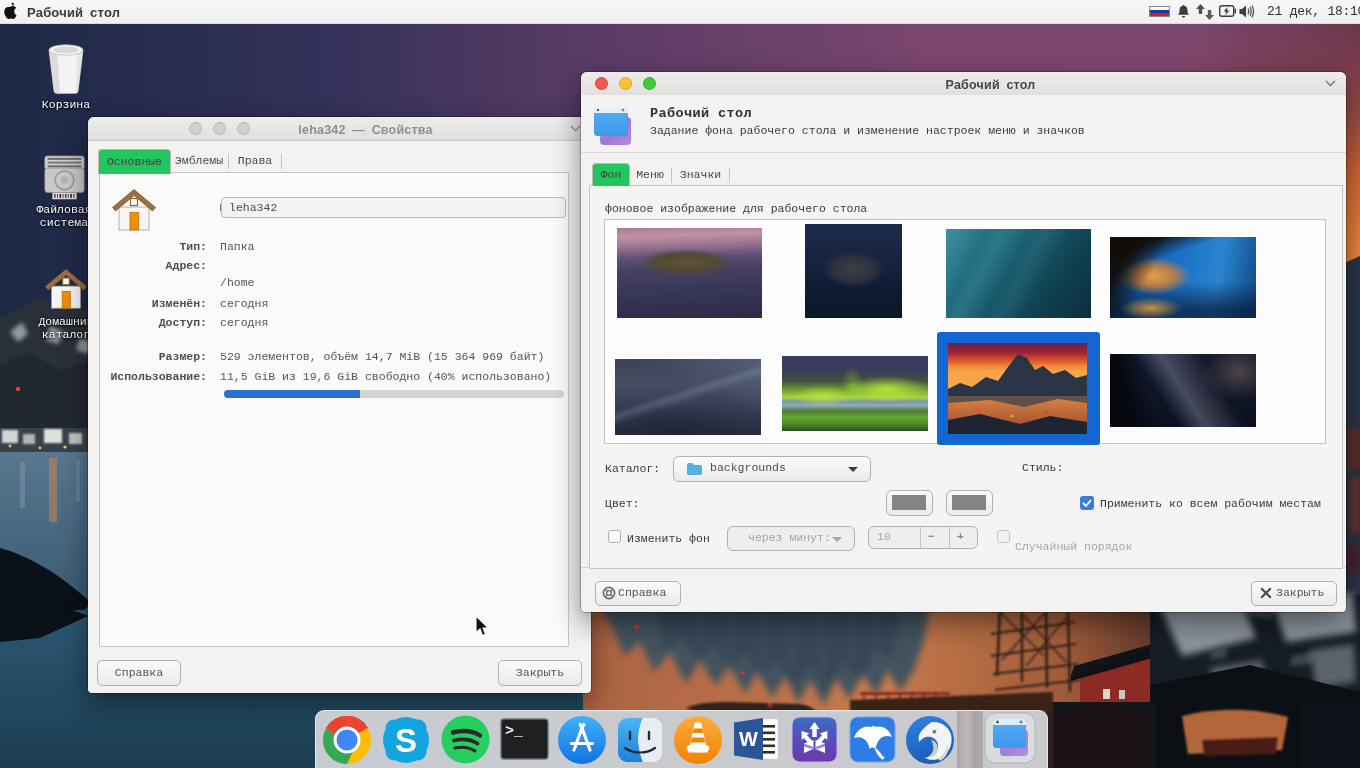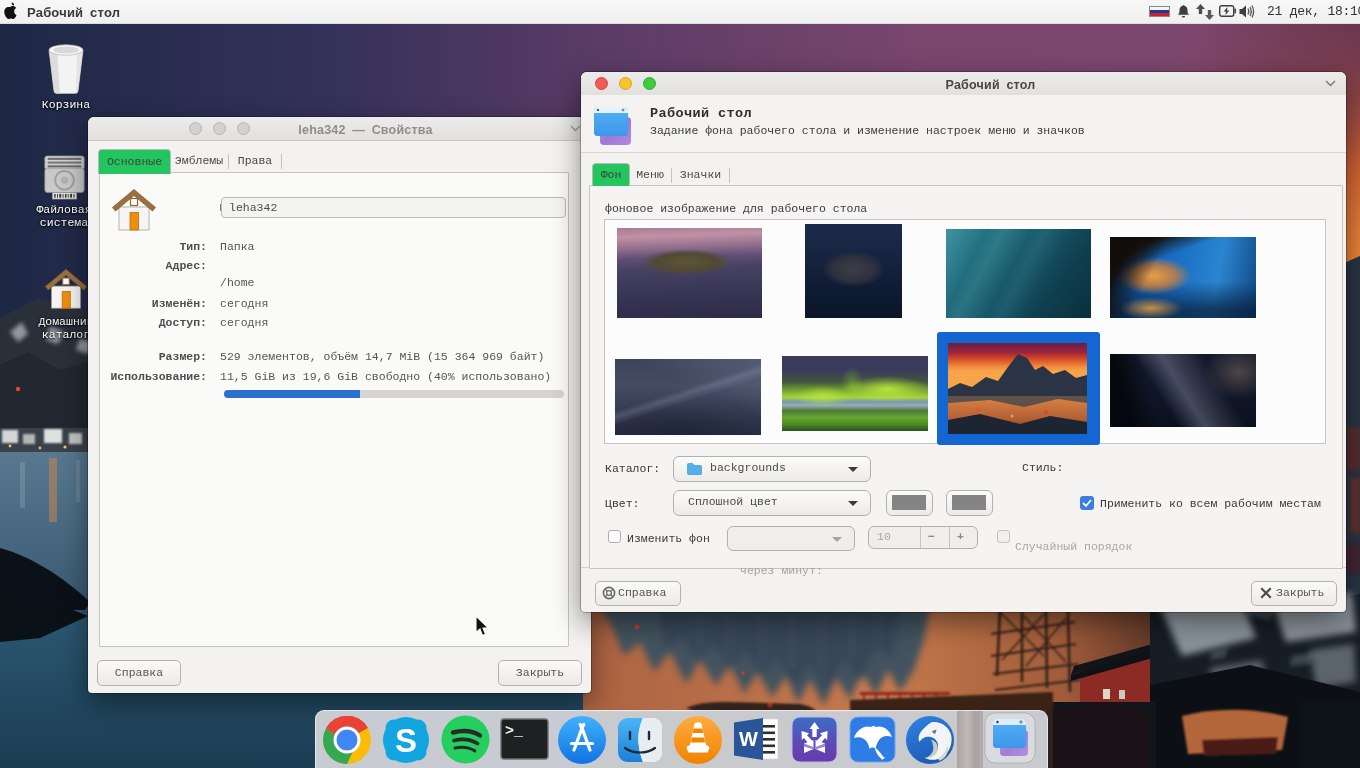--- a/index.html
+++ b/index.html
@@ -421,41 +421,37 @@
   <div class="dd" style="left:92px;top:384px;width:196px;height:24px;z-index:4;">
     <svg class="abs" style="left:13px;top:6px;" width="15" height="12" viewBox="0 0 15 12">
       <path d="M0.5,1.5 a1,1 0 0 1 1,-1 L5.5,0.5 L7,2.5 L13.5,2.5 a1,1 0 0 1 1,1 L14.5,10.5 a1,1 0 0 1 -1,1 L1.5,11.5 a1,1 0 0 1 -1,-1 Z" fill="#53b1e8" stroke="#2f8cc6" stroke-width="0.6"></path>
     </svg>
     <div class="abs" style="left:36px;top:4px;">backgrounds</div>
     <div class="arr"></div>
   </div>
   <div class="abs" style="left:441px;top:389px;color:#3a3a3a;z-index:4;">Стиль:</div>
 
   <div class="abs" style="left:24px;top:425px;color:#3a3a3a;z-index:4;">Цвет:</div>
-  <div class="dd" style="left:92px;top:418px;width:196px;height:24px;z-index:4;">
-    <div class="abs" style="left:14px;top:4px;">Сплошной цвет</div>
-    <div class="arr"></div>
-  </div>
   <div class="dd" style="left:305px;top:418px;width:45px;height:24px;border-radius:6px;z-index:4;">
     <div class="abs" style="left:5px;top:4px;width:34px;height:15px;background:#848484;"></div>
   </div>
   <div class="dd" style="left:365px;top:418px;width:45px;height:24px;border-radius:6px;z-index:4;">
     <div class="abs" style="left:5px;top:4px;width:34px;height:15px;background:#848484;"></div>
   </div>
   <div class="abs" style="left:499px;top:424px;width:14px;height:14px;background:#3c7ce0;border-radius:3px;z-index:4;">
     <svg width="14" height="14" viewBox="0 0 14 14">
         <path d="M3,7 L6,10 L11,4" stroke="#fff" stroke-width="1.8" fill="none"></path>
       </svg>
   </div>
   <div class="abs" style="left:519px;top:425px;color:#3a3a3a;z-index:4;">Применить ко всем рабочим местам</div>
 
   <div class="cb" style="left:27px;top:458px;z-index:4;box-sizing:border-box;"></div>
   <div class="abs" style="left:46px;top:460px;color:#3a3a3a;z-index:4;">Изменить фон</div>
   <div class="dd dis" style="left:146px;top:454px;width:126px;height:23px;z-index:4;">
-    <div class="abs" style="left:12px;top:4px;margin-top:33px;">через минут:</div>
+    <div class="abs" style="left:20px;top:4px;">через минут:</div>
     <div class="arr"></div>
   </div>
   <div class="abs" style="left:287px;top:454px;width:110px;height:23px;background:#efeeec;border:1px solid #b3b1ae;border-radius:6px;box-sizing:border-box;z-index:4;color:#a7a5a2;">
     <div class="abs" style="left:8px;top:3px;">10</div>
     <div class="abs" style="left:51px;top:0px;width:1px;height:21px;background:#c6c4c2;"></div>
     <div class="abs" style="left:80px;top:0px;width:1px;height:21px;background:#c6c4c2;"></div>
     <div class="abs" style="left:59px;top:3px;color:#8a8886;font-weight:bold;">−</div>
     <div class="abs" style="left:88px;top:3px;color:#8a8886;font-weight:bold;">+</div>
   </div>
   <div class="cb" style="left:416px;top:458px;background:#f1f0ee;z-index:4;box-sizing:border-box;border-color:#c6c4c2;"></div>

